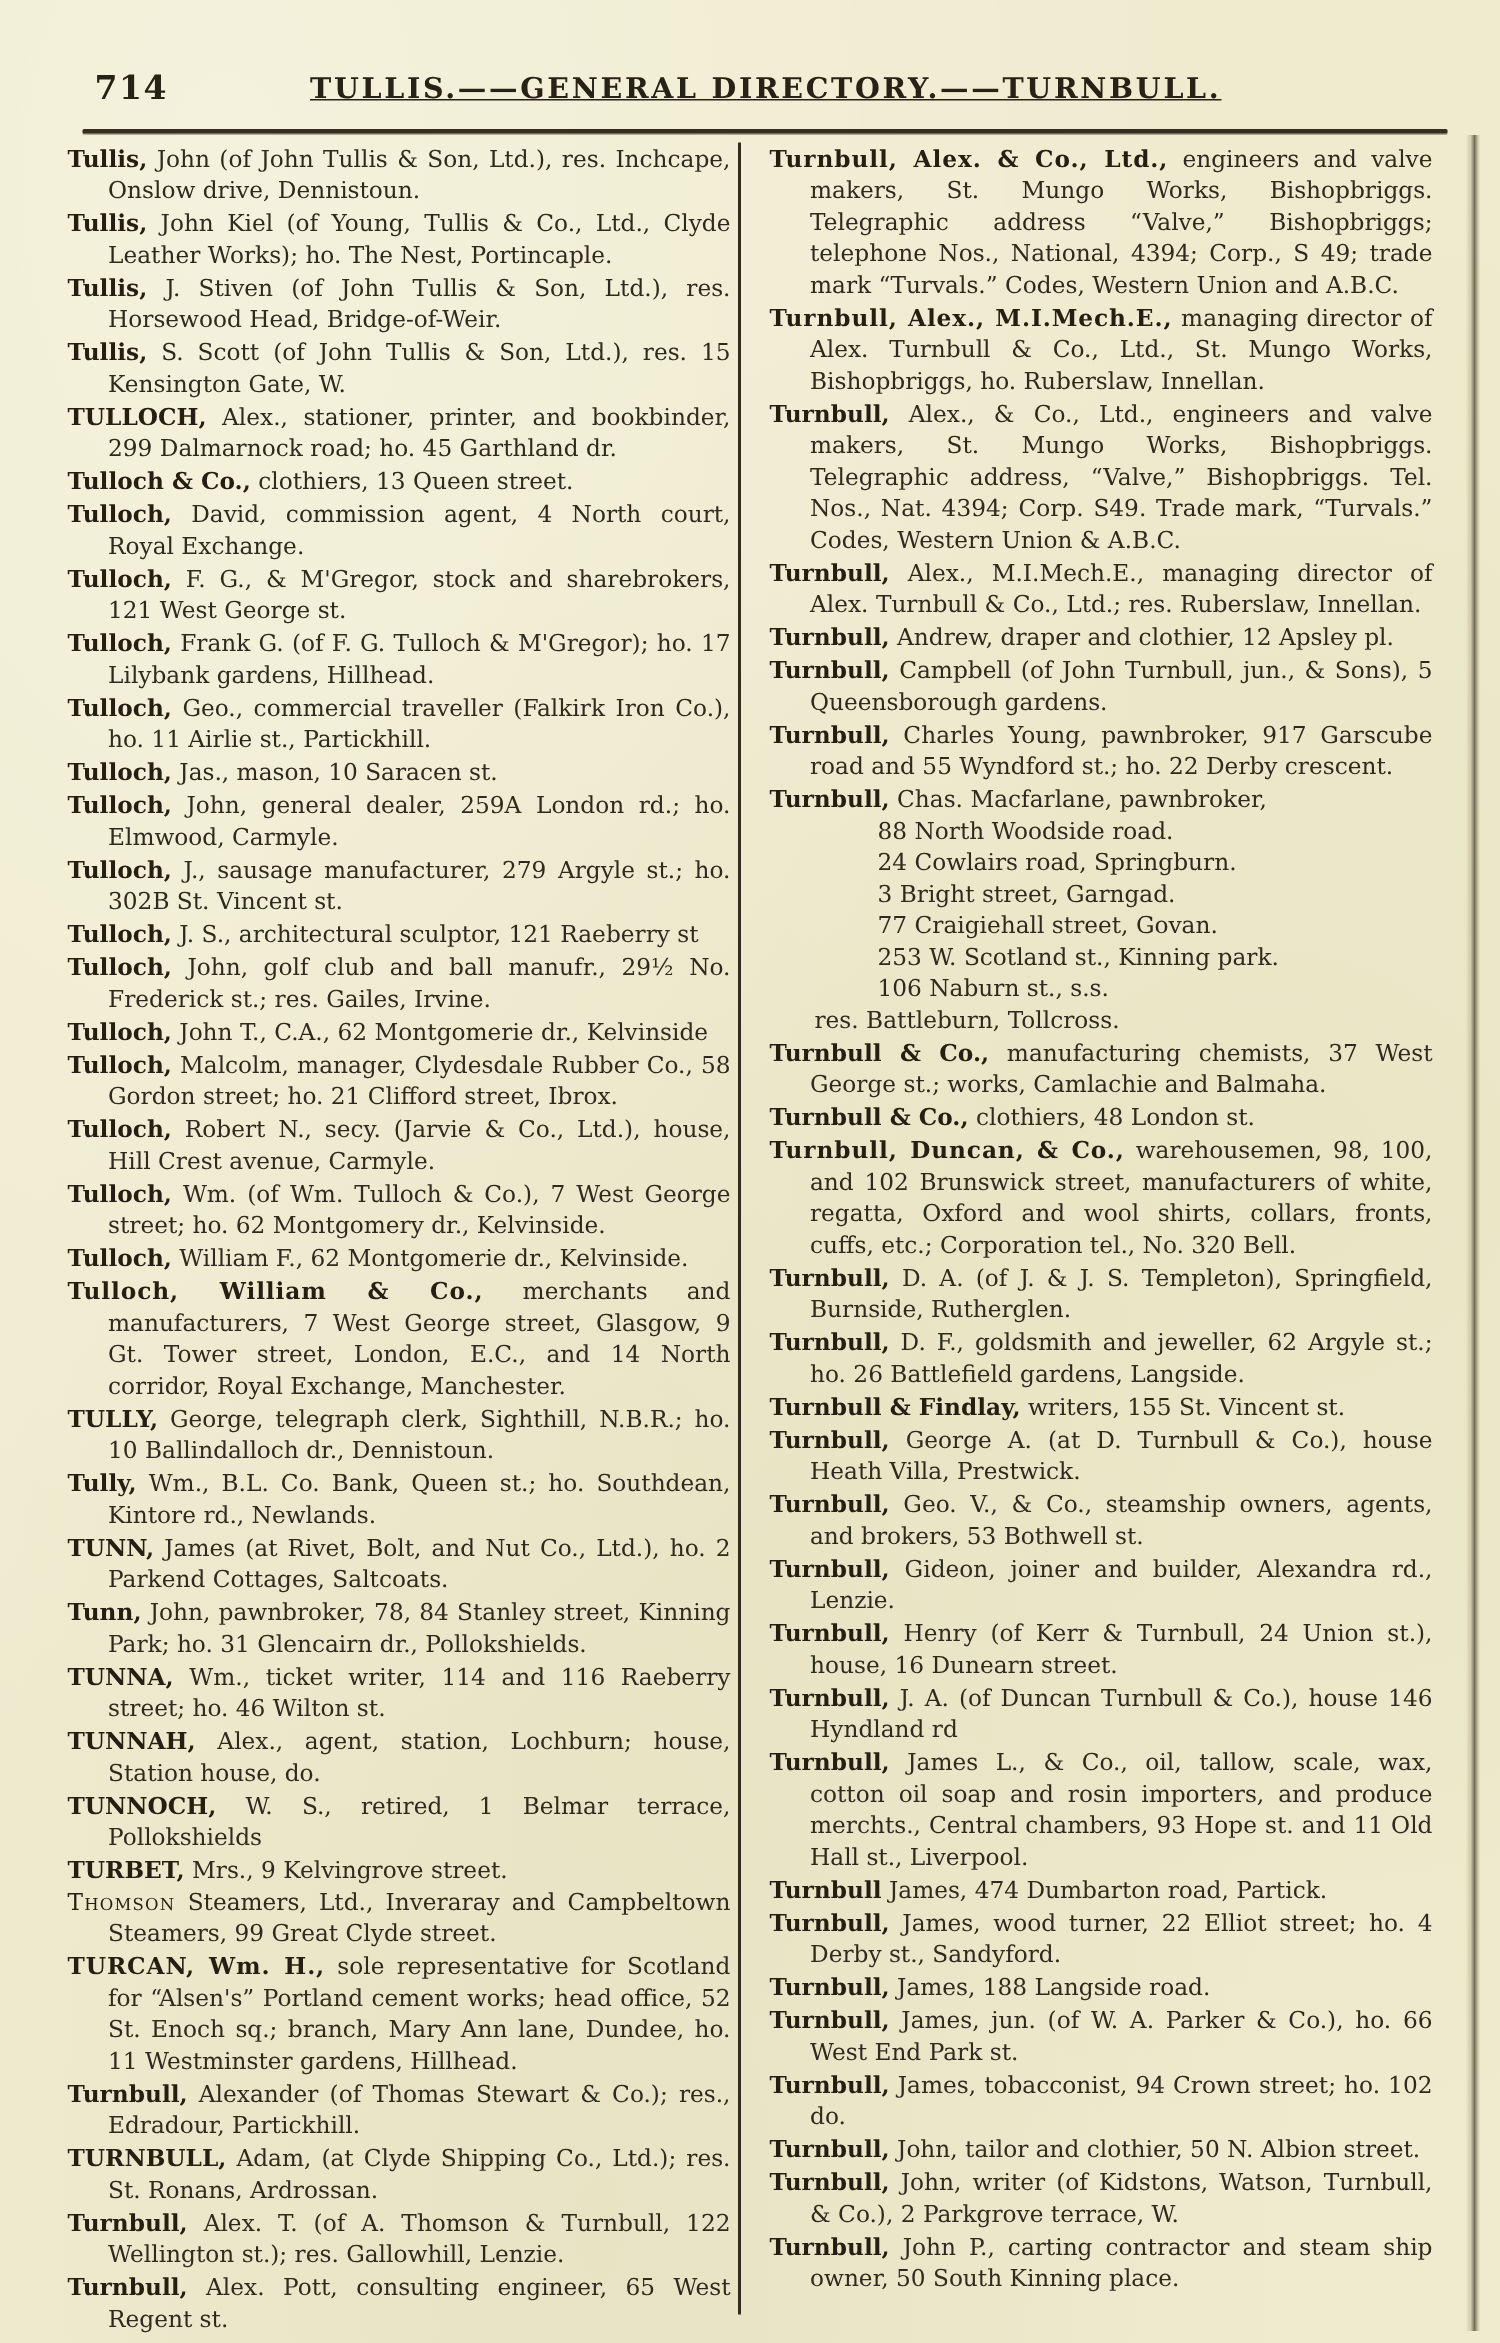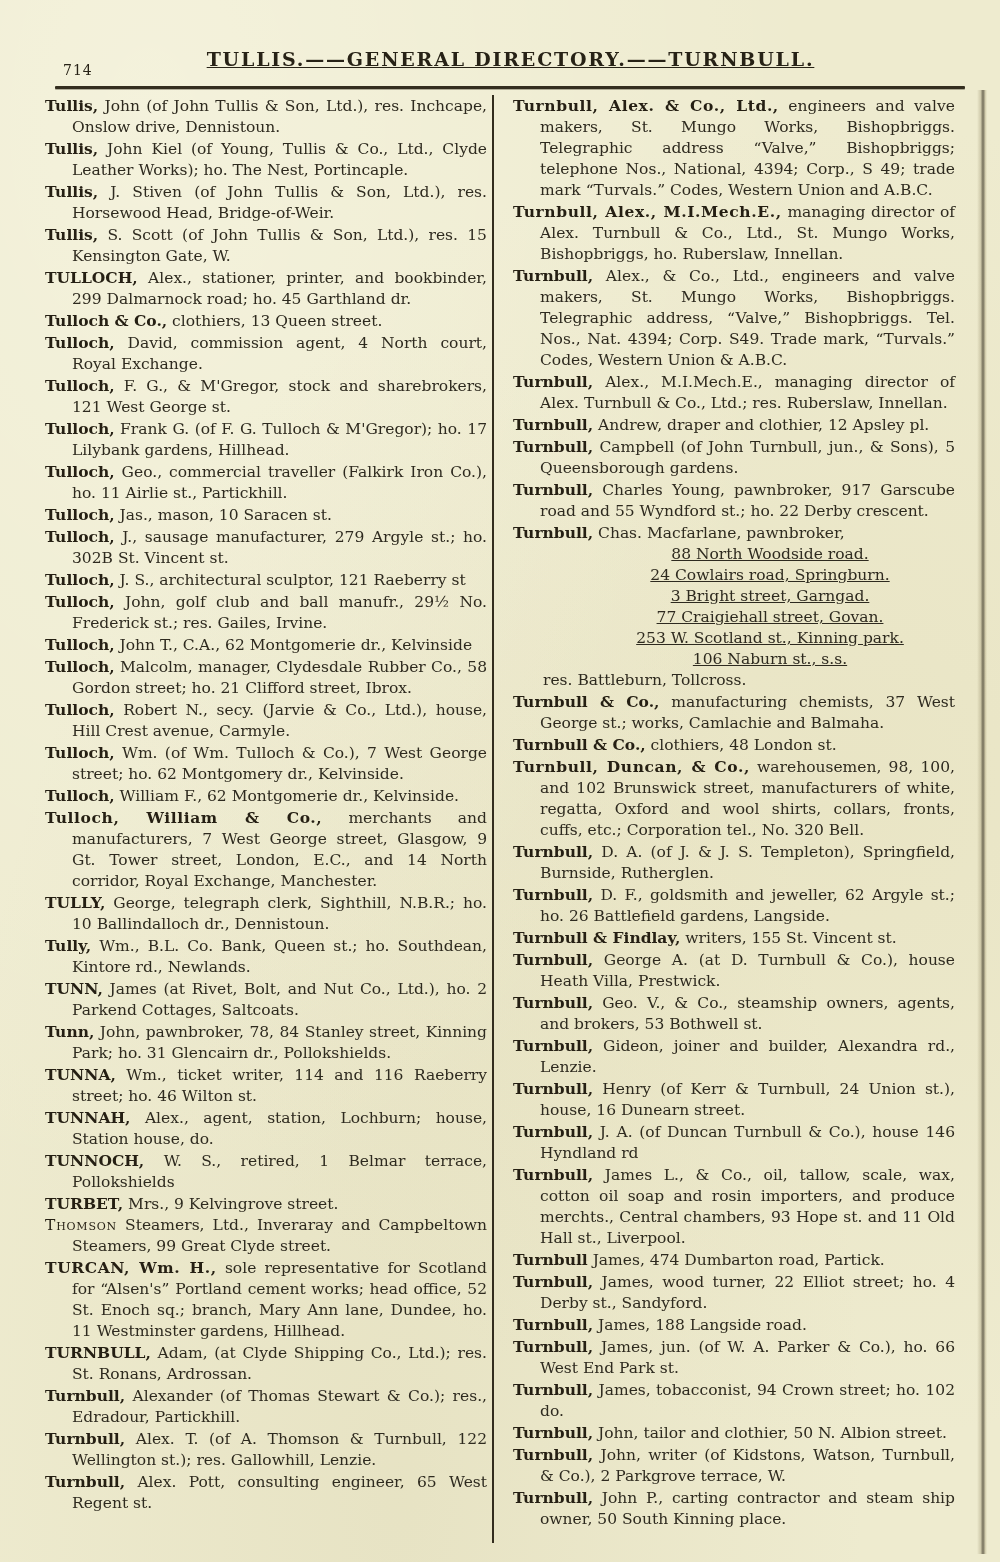--- a/index.html
+++ b/index.html
@@ -13,22 +13,22 @@
   .page{
     position:relative;width:1000px;height:1562px;
     background:
       radial-gradient(ellipse at 15% 8%, rgba(255,255,244,.35), rgba(255,255,244,0) 55%),
       radial-gradient(ellipse at 85% 50%, rgba(210,200,150,.18), rgba(210,200,150,0) 60%),
       radial-gradient(ellipse at 40% 95%, rgba(190,180,130,.15), rgba(190,180,130,0) 55%),
       #eeebcf;
   }
   .header{position:absolute;top:44px;left:57px;right:36px;height:40px;}
   .page-num{
-    position:absolute;left:6px;top:18px;
-    font-size:14px;font-weight:normal;letter-spacing:1px;color:#272216;
+    position:absolute;left:6px;top:2px;
+    font-size:22px;font-weight:bold;letter-spacing:1px;color:#272216;
   }
   .running-head{
     text-align:center;font-size:19px;font-weight:bold;
     letter-spacing:1.8px;color:#272216;padding-top:4px;text-decoration:underline;
   }
   .head-rule{
     position:absolute;top:86px;left:55px;width:910px;height:3px;
     background:#342e1f;border-radius:1px;
     box-shadow:0 1px 0 rgba(52,46,31,.35);
   }
@@ -46,21 +46,21 @@
     margin:0;
     font-size:15.5px;line-height:21px;
     text-align:justify;
     padding-left:27px;text-indent:-27px;
     color:#2e2a1f;
   }
   .lead{font-weight:bold;color:#251f13;}
   .display .lead{letter-spacing:.6px;}
   .smallcaps .lead{font-variant:small-caps;font-weight:normal;letter-spacing:.8px;}
   .addr{
-    padding-left:72px;text-indent:0;text-align:center;text-decoration:underline;
+    padding-left:72px;text-indent:0;text-align:left;
   }
   .resline{
     padding-left:30px;text-indent:0;text-align:left;
   }
   .right-edge{
     position:absolute;top:90px;right:13px;bottom:8px;width:10px;
     background:linear-gradient(to right,
       rgba(60,52,32,0) 0%,
       rgba(120,108,70,.25) 35%,
       rgba(50,44,28,.65) 60%,
@@ -84,41 +84,42 @@
         <p class="entry"><span class="lead">Tullis,</span> John Kiel (of Young, Tullis &amp; Co., Ltd., Clyde Leather Works); ho. The Nest, Portincaple.</p>
         <p class="entry"><span class="lead">Tullis,</span> J. Stiven (of John Tullis &amp; Son, Ltd.), res. Horsewood Head, Bridge-of-Weir.</p>
         <p class="entry"><span class="lead">Tullis,</span> S. Scott (of John Tullis &amp; Son, Ltd.), res. 15 Kensington Gate, W.</p>
         <p class="entry"><span class="lead">TULLOCH,</span> Alex., stationer, printer, and bookbinder, 299 Dalmarnock road; ho. 45 Garthland dr.</p>
         <p class="entry"><span class="lead">Tulloch &amp; Co.,</span> clothiers, 13 Queen street.</p>
         <p class="entry"><span class="lead">Tulloch,</span> David, commission agent, 4 North court, Royal Exchange.</p>
         <p class="entry"><span class="lead">Tulloch,</span> F. G., &amp; M'Gregor, stock and sharebrokers, 121 West George st.</p>
         <p class="entry"><span class="lead">Tulloch,</span> Frank G. (of F. G. Tulloch &amp; M'Gregor); ho. 17 Lilybank gardens, Hillhead.</p>
         <p class="entry"><span class="lead">Tulloch,</span> Geo., commercial traveller (Falkirk Iron Co.), ho. 11 Airlie st., Partickhill.</p>
         <p class="entry"><span class="lead">Tulloch,</span> Jas., mason, 10 Saracen st.</p>
+        <p class="entry"><span class="lead">Tulloch,</span> John, general dealer, 259A London rd.; ho. Elmwood, Carmyle.</p>
         <p class="entry"><span class="lead">Tulloch,</span> J., sausage manufacturer, 279 Argyle st.; ho. 302B St. Vincent st.</p>
         <p class="entry"><span class="lead">Tulloch,</span> J. S., architectural sculptor, 121 Raeberry st</p>
         <p class="entry"><span class="lead">Tulloch,</span> John, golf club and ball manufr., 29½ No. Frederick st.; res. Gailes, Irvine.</p>
         <p class="entry"><span class="lead">Tulloch,</span> John T., C.A., 62 Montgomerie dr., Kelvinside</p>
         <p class="entry"><span class="lead">Tulloch,</span> Malcolm, manager, Clydesdale Rubber Co., 58 Gordon street; ho. 21 Clifford street, Ibrox.</p>
         <p class="entry"><span class="lead">Tulloch,</span> Robert N., secy. (Jarvie &amp; Co., Ltd.), house, Hill Crest avenue, Carmyle.</p>
         <p class="entry"><span class="lead">Tulloch,</span> Wm. (of Wm. Tulloch &amp; Co.), 7 West George street; ho. 62 Montgomery dr., Kelvinside.</p>
         <p class="entry"><span class="lead">Tulloch,</span> William F., 62 Montgomerie dr., Kelvinside.</p>
         <p class="entry display"><span class="lead">Tulloch, William &amp; Co.,</span> merchants and manufacturers, 7 West George street, Glasgow, 9 Gt. Tower street, London, E.C., and 14 North corridor, Royal Exchange, Manchester.</p>
         <p class="entry"><span class="lead">TULLY,</span> George, telegraph clerk, Sighthill, N.B.R.; ho. 10 Ballindalloch dr., Dennistoun.</p>
         <p class="entry"><span class="lead">Tully,</span> Wm., B.L. Co. Bank, Queen st.; ho. Southdean, Kintore rd., Newlands.</p>
         <p class="entry"><span class="lead">TUNN,</span> James (at Rivet, Bolt, and Nut Co., Ltd.), ho. 2 Parkend Cottages, Saltcoats.</p>
         <p class="entry"><span class="lead">Tunn,</span> John, pawnbroker, 78, 84 Stanley street, Kinning Park; ho. 31 Glencairn dr., Pollokshields.</p>
         <p class="entry"><span class="lead">TUNNA,</span> Wm., ticket writer, 114 and 116 Raeberry street; ho. 46 Wilton st.</p>
         <p class="entry"><span class="lead">TUNNAH,</span> Alex., agent, station, Lochburn; house, Station house, do.</p>
         <p class="entry"><span class="lead">TUNNOCH,</span> W. S., retired, 1 Belmar terrace, Pollokshields</p>
         <p class="entry"><span class="lead">TURBET,</span> Mrs., 9 Kelvingrove street.</p>
         <p class="entry smallcaps"><span class="lead">Thomson</span> Steamers, Ltd., Inveraray and Campbeltown Steamers, 99 Great Clyde street.</p>
         <p class="entry display"><span class="lead">TURCAN, Wm. H.,</span> sole representative for Scotland for “Alsen's” Portland cement works; head office, 52 St. Enoch sq.; branch, Mary Ann lane, Dundee, ho. 11 Westminster gardens, Hillhead.</p>
+        <p class="entry"><span class="lead">Turnbull,</span> Alexander (of Thomas Stewart &amp; Co.); res., Edradour, Partickhill.</p>
         <p class="entry"><span class="lead">TURNBULL,</span> Adam, (at Clyde Shipping Co., Ltd.); res. St. Ronans, Ardrossan.</p>
-        <p class="entry"><span class="lead">Turnbull,</span> Alexander (of Thomas Stewart &amp; Co.); res., Edradour, Partickhill.</p>
         <p class="entry"><span class="lead">Turnbull,</span> Alex. T. (of A. Thomson &amp; Turnbull, 122 Wellington st.); res. Gallowhill, Lenzie.</p>
         <p class="entry"><span class="lead">Turnbull,</span> Alex. Pott, consulting engineer, 65 West Regent st.</p>
       </div>
     <div class="divider"></div>
     <div class="col col-right" id="col-right">
         <p class="entry display"><span class="lead">Turnbull, Alex. &amp; Co., Ltd.,</span> engineers and valve makers, St. Mungo Works, Bishopbriggs. Telegraphic address “Valve,” Bishopbriggs; telephone Nos., National, 4394; Corp., S 49; trade mark “Turvals.” Codes, Western Union and A.B.C.</p>
         <p class="entry display"><span class="lead">Turnbull, Alex., M.I.Mech.E.,</span> managing director of Alex. Turnbull &amp; Co., Ltd., St. Mungo Works, Bishopbriggs, ho. Ruberslaw, Innellan.</p>
         <p class="entry"><span class="lead">Turnbull,</span> Alex., &amp; Co., Ltd., engineers and valve makers, St. Mungo Works, Bishopbriggs. Telegraphic address, “Valve,” Bishopbriggs. Tel. Nos., Nat. 4394; Corp. S49. Trade mark, “Turvals.” Codes, Western Union &amp; A.B.C.</p>
         <p class="entry"><span class="lead">Turnbull,</span> Alex., M.I.Mech.E., managing director of Alex. Turnbull &amp; Co., Ltd.; res. Ruberslaw, Innellan.</p>
         <p class="entry"><span class="lead">Turnbull,</span> Andrew, draper and clothier, 12 Apsley pl.</p>

